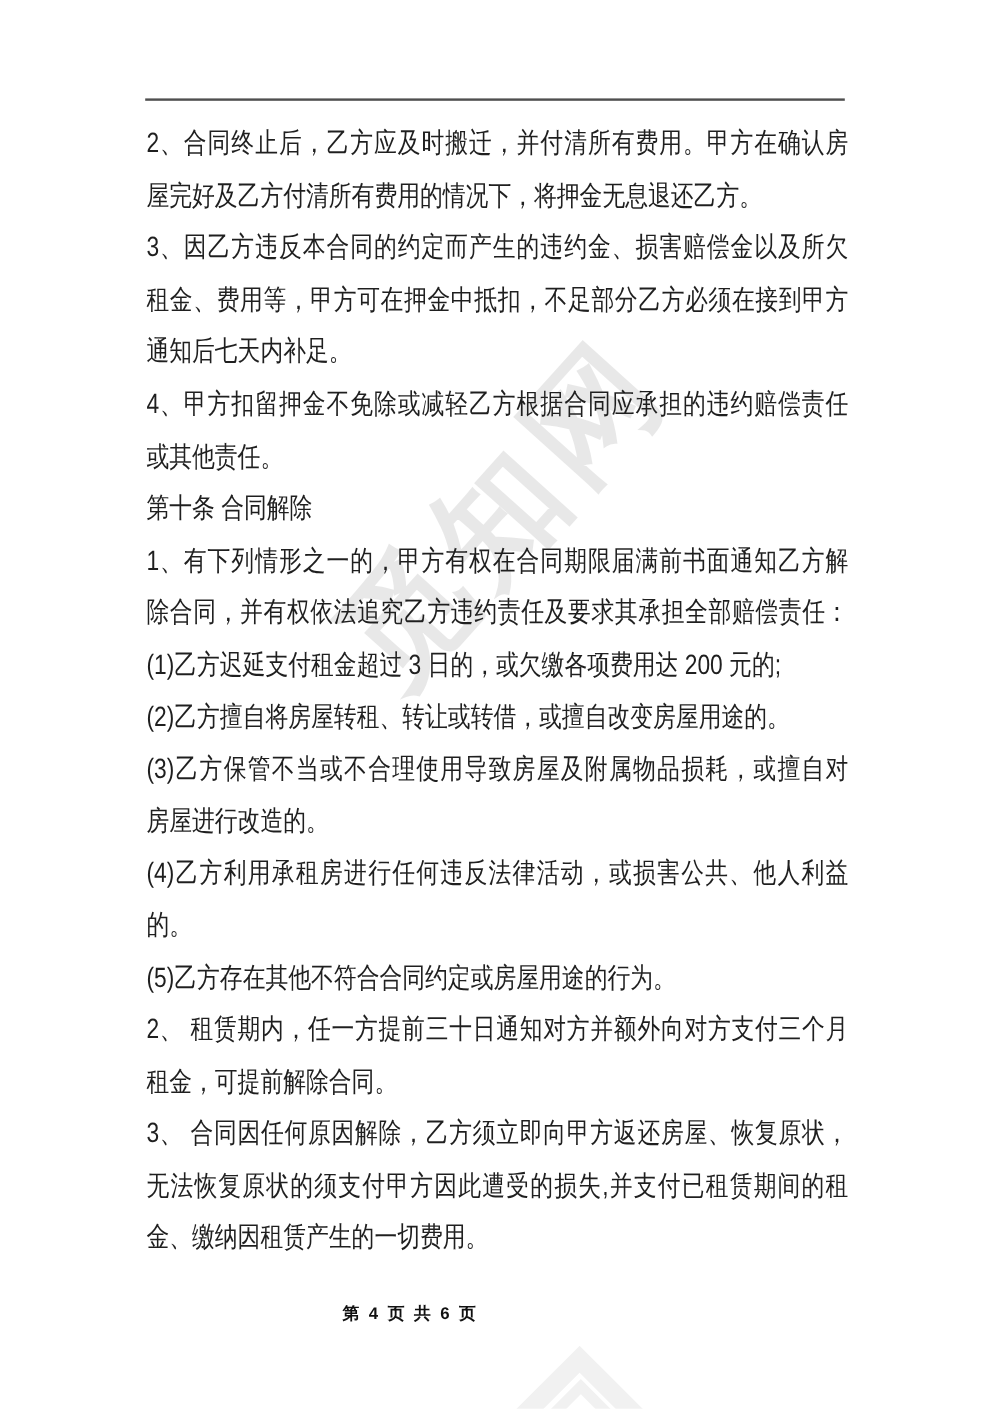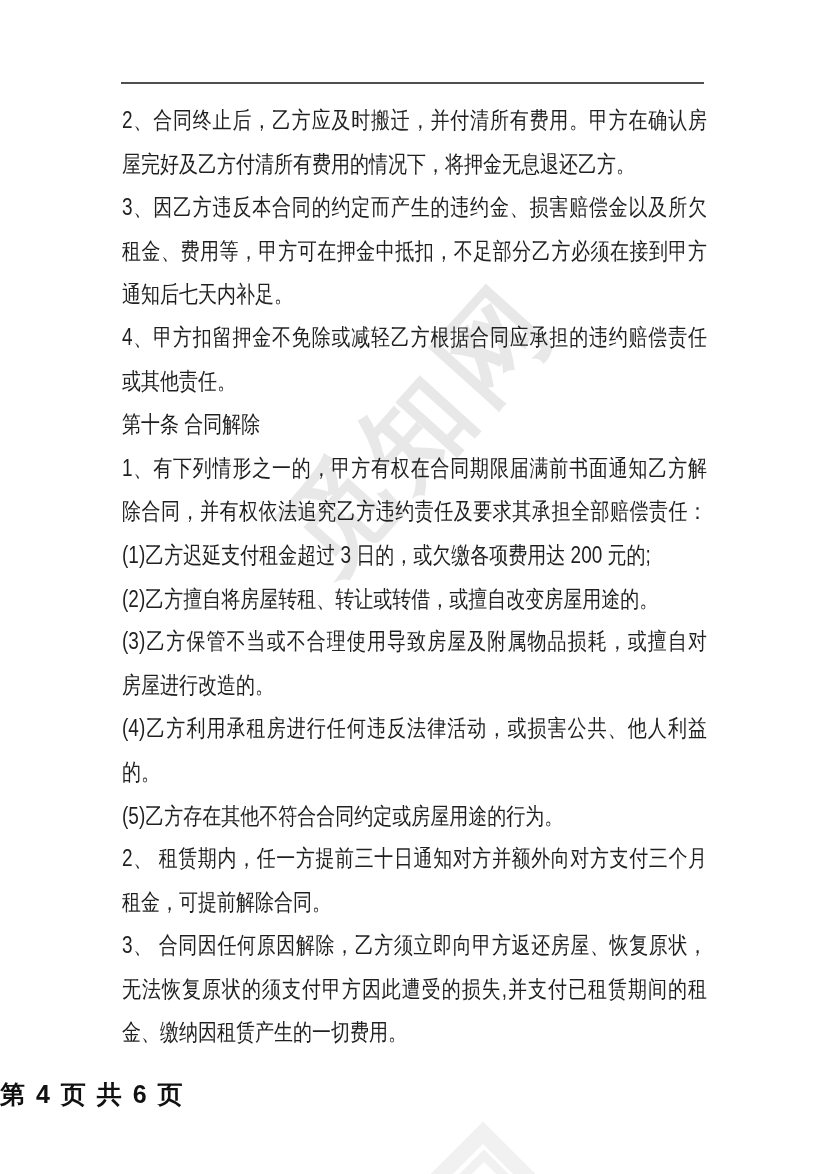--- a/index.html
+++ b/index.html
@@ -71,22 +71,22 @@
   }
   .ln.fill {
     text-align-last: justify;
     text-justify: inter-character;
   }
   
   .footer {
     position: absolute;
     left: 0; top: 1082px;
     width: 684px;
-    text-align: left;
-    font-size: 25px;
+    text-align: center;
+    font-size: 14px;
     line-height: 24px;
     font-weight: bold;
     letter-spacing: 2px;
     color: #111111;
     z-index: 2;
   }
 </style>
 </head>
 <body>
 

